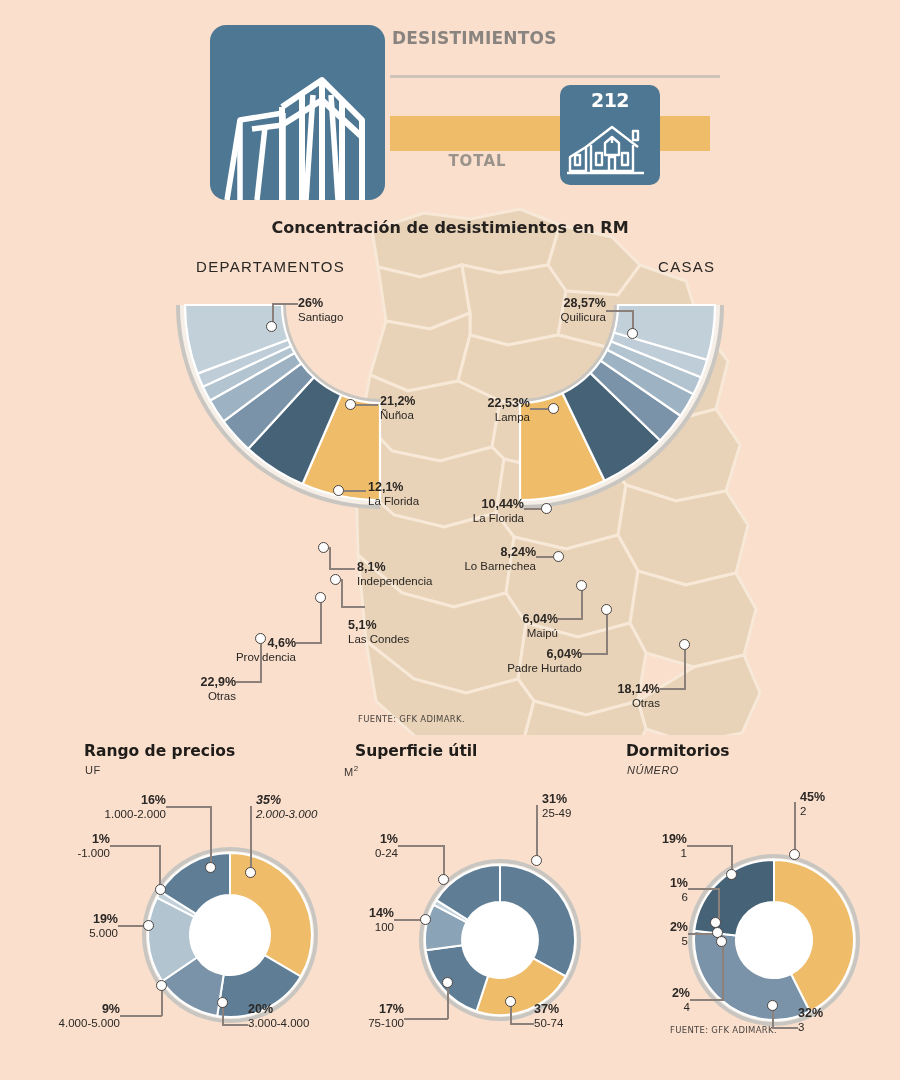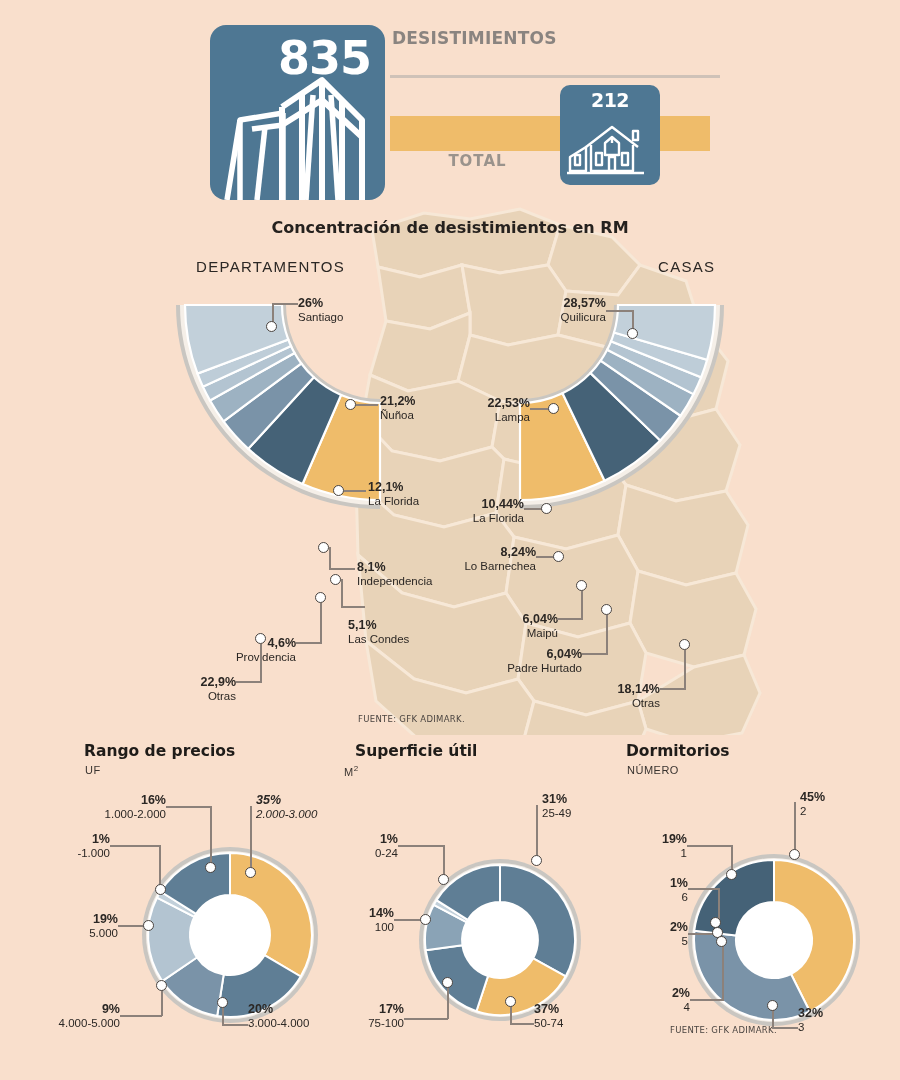--- a/index.html
+++ b/index.html
@@ -116,21 +116,20 @@
     <path d="M526,428 L578,442 L630,428 L646,458 L638,506 L586,520 L534,506 L518,484 Z"></path>
     <path d="M366,446 L414,484 L466,498 L518,484 L534,506 L524,544 L470,556 L418,544 L376,506 Z"></path>
     <path d="M638,506 L694,472 L744,460 L760,498 L742,538 L690,548 L646,534 Z"></path>
     <path d="M418,544 L470,556 L524,544 L534,506 L586,520 L638,506 L646,534 L628,574 L566,586 L496,578 L430,566 Z"></path>
   </g>
 </svg>
 
 <div class="abs" id="header-block">
 
   <div class="abs" id="bldg-card">
-    <div id="bldg-count">835</div>
     <svg width="175" height="175" viewBox="0 0 175 175" style="position:absolute;left:0;top:0;">
       <g fill="none" stroke="#FFFFFF" stroke-width="5.5" stroke-linejoin="round">
         <path d="M73,88 L30,95 L17,175"></path>
         <path d="M73,88 L73,175"></path>
         <path d="M30,95 L30,175"></path>
         <path d="M73,100 L42,104"></path>
         <path d="M55,102 L47,175"></path>
       </g>
       <g fill="none" stroke="#FFFFFF" stroke-width="6" stroke-linejoin="round">
         <path d="M72,82 L72,175"></path>
@@ -439,21 +438,21 @@
 
 <div class="abs dot" style="left:505px;top:996px;"></div>
 <div class="abs ldr" style="left:510px;top:1006px;width:1.6px;height:18px;"></div>
 <div class="abs ldr" style="left:510px;top:1023px;width:24px;height:1.6px;"></div>
 <div class="abs lbl" style="left:534px;top:1002px;">
   <b>37%</b>
   <span>50-74</span>
 </div>
 
 <div class="abs ch-title" style="left:626px;top:742px;">Dormitorios</div>
-<div class="abs ch-sub" style="left:627px;top:764px;">NÚMERO</div>
+<div class="abs ch-sub" style="left:627px;top:764px;font-style:italic;">NÚMERO</div>
 
 <svg class="abs" style="left:684px;top:850px;" width="180" height="180">
   <g transform="translate(90,90)">
     <circle r="86" fill="#C9C6C1"></circle>
     <circle r="82" fill="#F3EDE6"></circle>
     <g stroke="#FFFFFF" stroke-width="2" stroke-linejoin="round">
       <path d="M 0 -80 A 80 80 0 0 1 35.8 71.5 L 17.0 34.0 A 38 38 0 0 0 0 -38 Z" fill="#EFBC6A"></path>
       <path d="M 35.8 71.5 A 80 80 0 0 1 -75.1 -27.5 L -35.7 -13.1 A 38 38 0 0 0 17.0 34.0 Z" fill="#7A93A8"></path>
       <path d="M -75.1 -27.5 A 80 80 0 0 1 -77.3 -20.6 L -36.7 -9.8 A 38 38 0 0 0 -35.7 -13.1 Z" fill="#AFC0CD"></path>
       <path d="M -77.3 -20.6 A 80 80 0 0 1 -79.0 -13.1 L -37.5 -6.2 A 38 38 0 0 0 -36.7 -9.8 Z" fill="#C2D0DA"></path>

